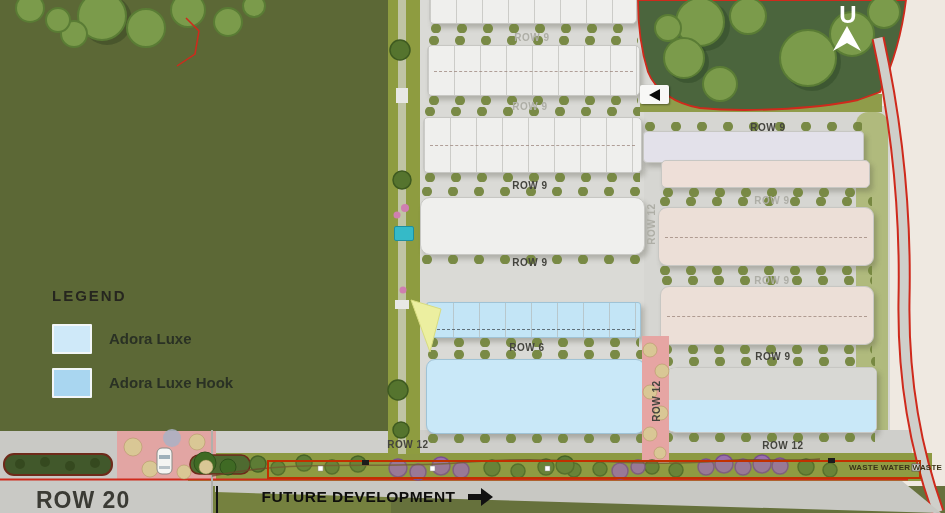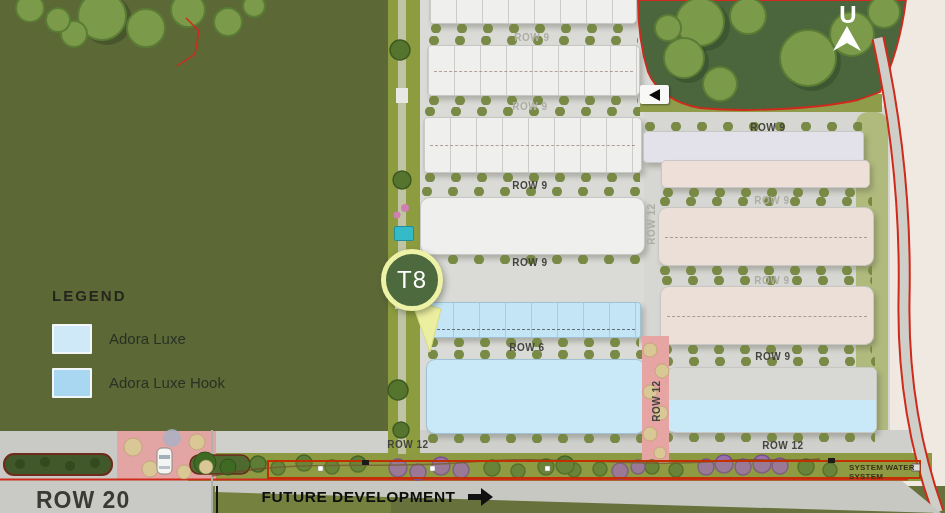--- a/index.html
+++ b/index.html
@@ -44,21 +44,21 @@
   .sign-tri{width:0;height:0;border-top:6px solid transparent;border-bottom:6px solid transparent;
       border-right:11px solid #0a0a0a;}
   
   .compass-u{position:absolute;left:835px;top:1px;width:26px;text-align:center;color:#fff;
       font-size:24px;font-weight:700;}
   
   .legend{position:absolute;left:52px;top:287px;}
   .legend-title{font-size:15px;font-weight:700;letter-spacing:2px;color:#26261f;margin-bottom:19px;}
   .legend-item{display:flex;align-items:center;gap:17px;margin-bottom:13px;height:31px;}
   .swatch{width:40px;height:30px;border:2px solid #f2f6f8;border-radius:1px;box-sizing:border-box;}
-  .legend-label{font-size:15px;font-weight:400;color:#2a3124;}
+  .legend-label{font-size:15px;font-weight:700;color:#2a3124;}
   
   .marker{position:absolute;left:381px;top:249px;width:62px;height:62px;border-radius:50%;
       border:5px solid #eef2a6;box-sizing:border-box;display:flex;align-items:center;
       justify-content:center;color:#fff;font-size:24px;font-weight:500;letter-spacing:1px;
       box-shadow:2px 3px 6px rgba(40,50,30,.4);}
   svg{position:absolute;left:0;top:0;pointer-events:none;}
 </style>
 </head>
 <body>
 
@@ -267,21 +267,21 @@
   <div class="lbl" style="left:408px;top:444px;">ROW 12</div>
   <div class="lbl" style="left:768px;top:127px;">ROW 9</div>
   <div class="lbl faded" style="left:772px;top:200px;">ROW 9</div>
   <div class="lbl faded" style="left:772px;top:280px;">ROW 9</div>
   <div class="lbl" style="left:773px;top:356px;">ROW 9</div>
   <div class="lbl" style="left:783px;top:445px;">ROW 12</div>
   <div class="lbl faded vert" style="left:651px;top:224px;">ROW 12</div>
   <div class="lbl vert" style="left:656px;top:401px;">ROW 12</div>
 
   <div class="row20">ROW 20</div>
-  <div class="waste">SYSTEM WATER SYSTEM</div>
+  <div class="waste">WASTE WATER WASTE</div>
 
   <div class="fd">
     <span class="fd-text">FUTURE DEVELOPMENT</span>
     <span class="fd-arrow">
         <span class="fd-bar"></span>
         <span class="fd-tri"></span>
       </span>
   </div>
 
   <div class="legend">
@@ -289,17 +289,14 @@
     <div class="legend-item">
       <div class="swatch" style="background-color: rgb(207, 233, 249);"></div>
       <div class="legend-label">Adora Luxe</div>
     </div>
     <div class="legend-item">
       <div class="swatch" style="background-color: rgb(169, 214, 240);"></div>
       <div class="legend-label">Adora Luxe Hook</div>
     </div>
   </div>
 
-  <div class="marker" style="background-color: rgb(76, 106, 61);">
-    <span>T8</span>
-  </div>
 
 </div>
 
 </body></html>

